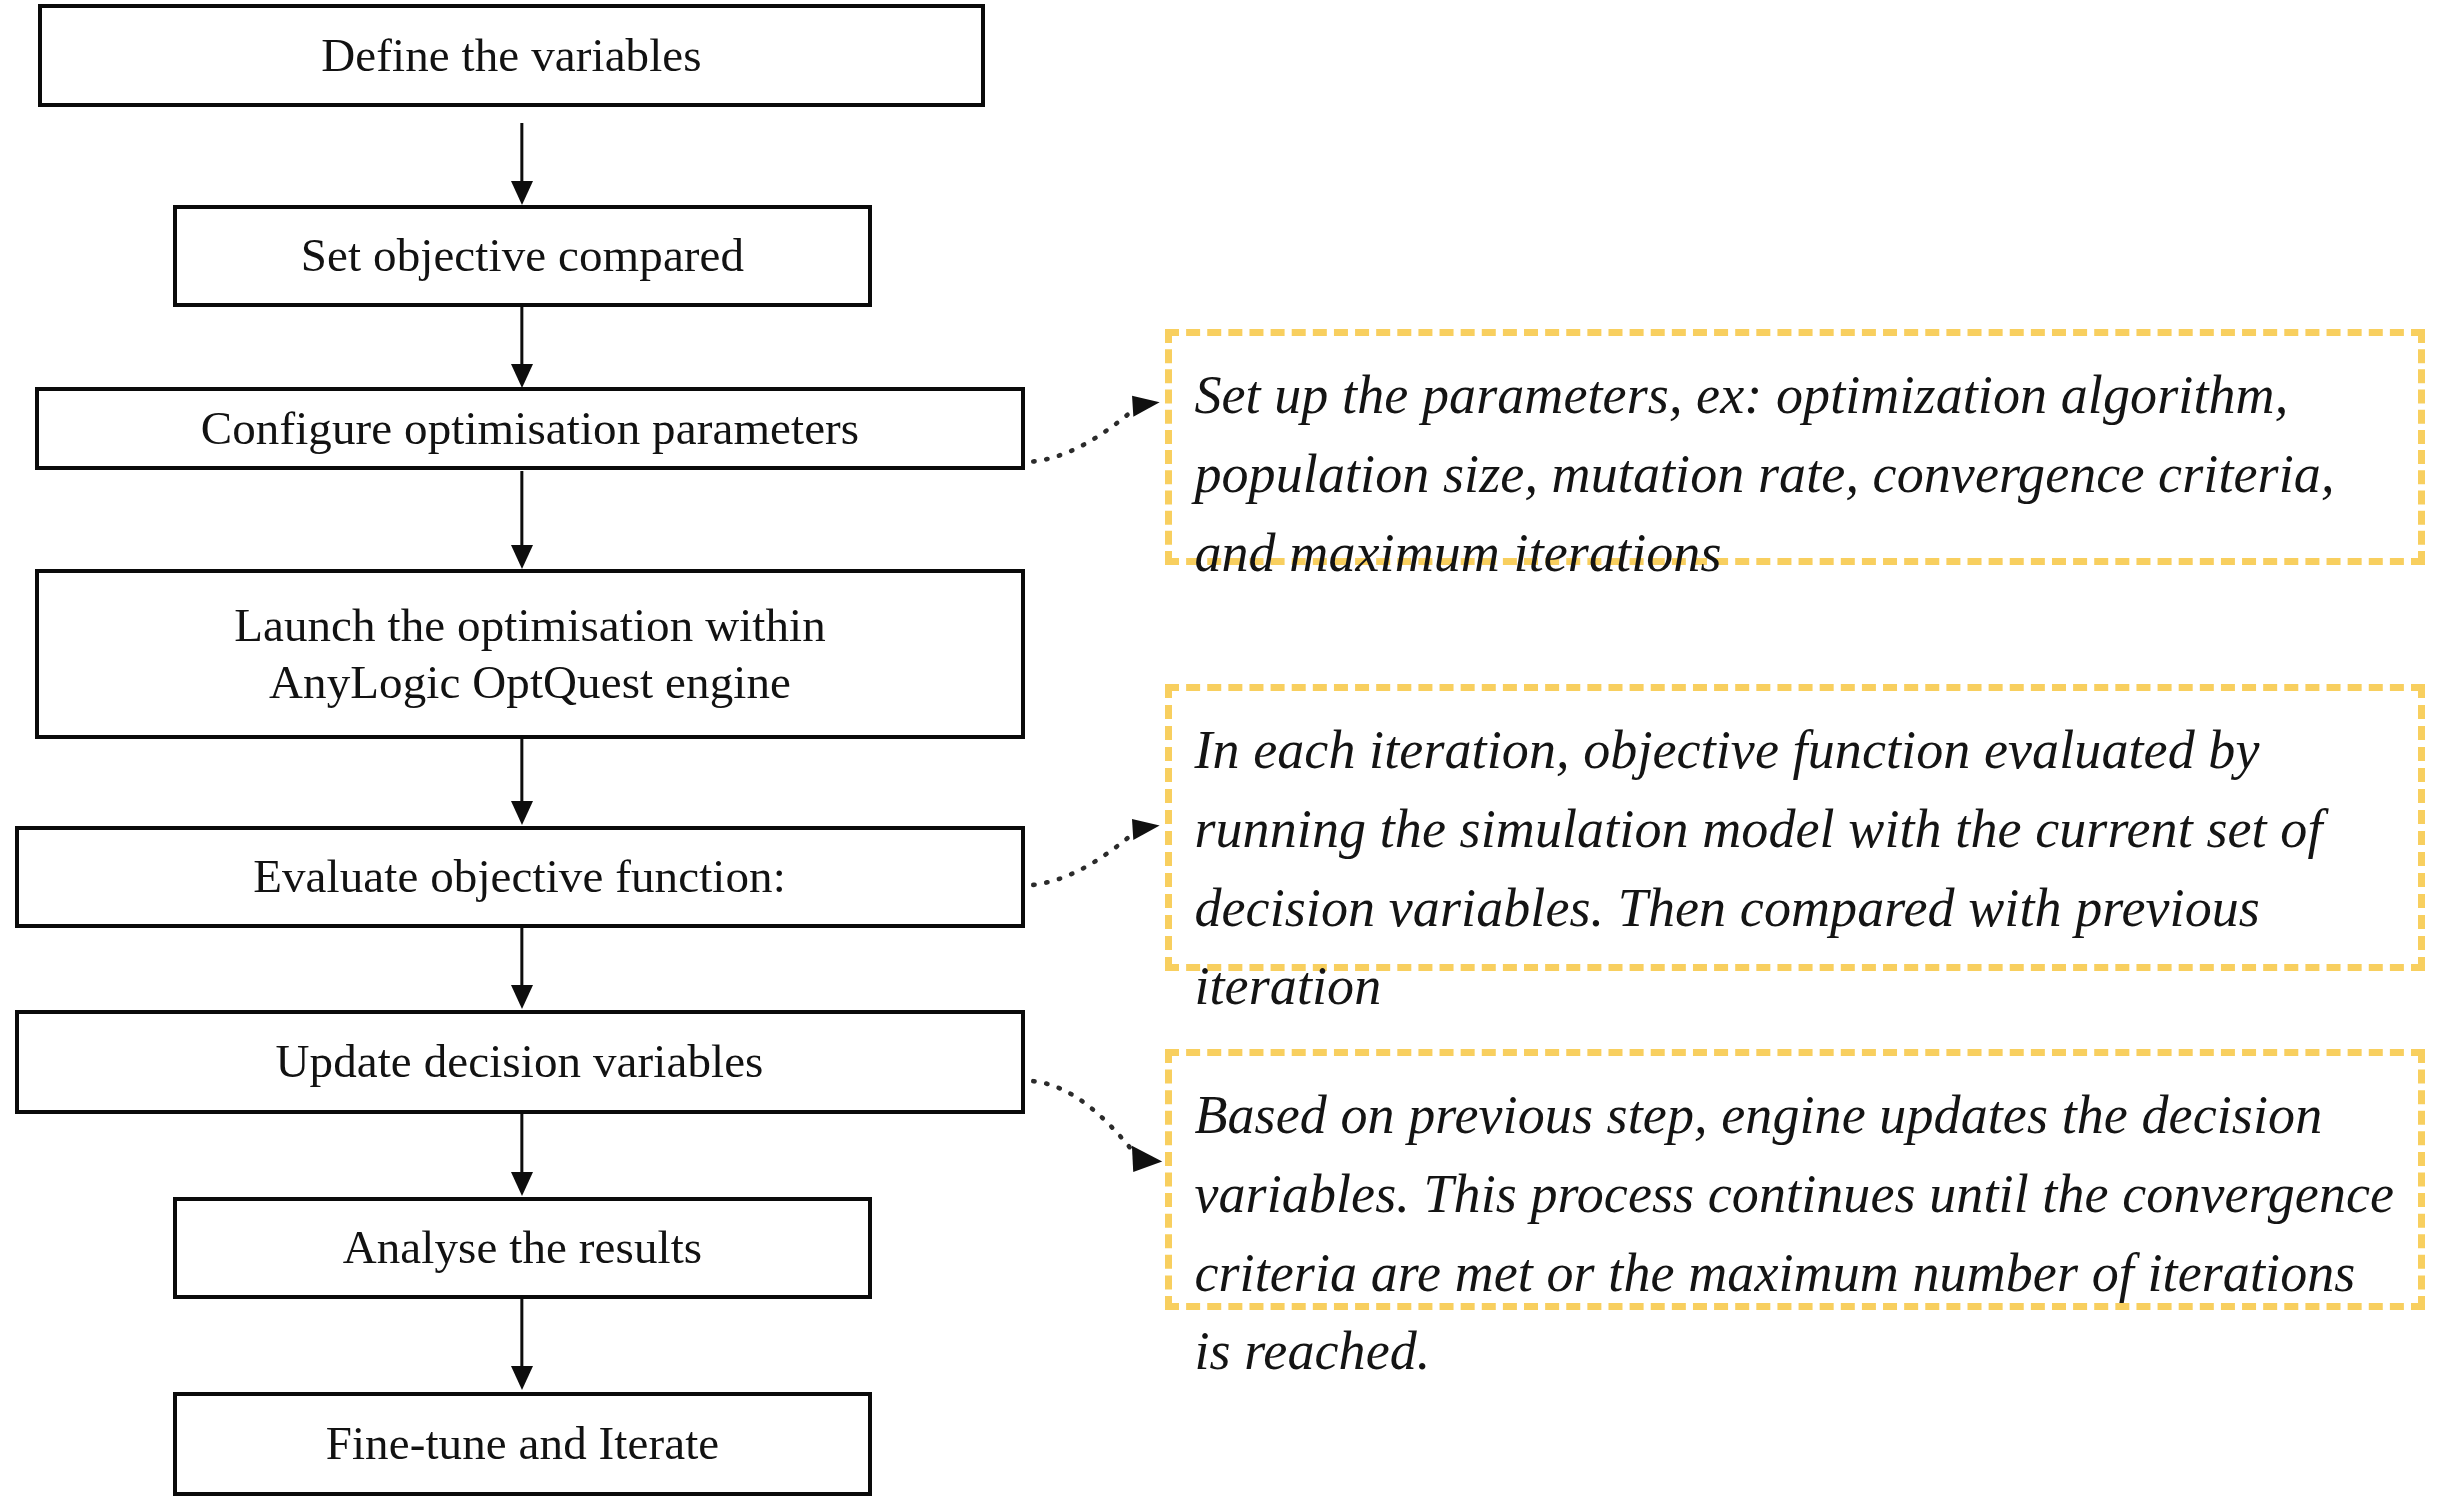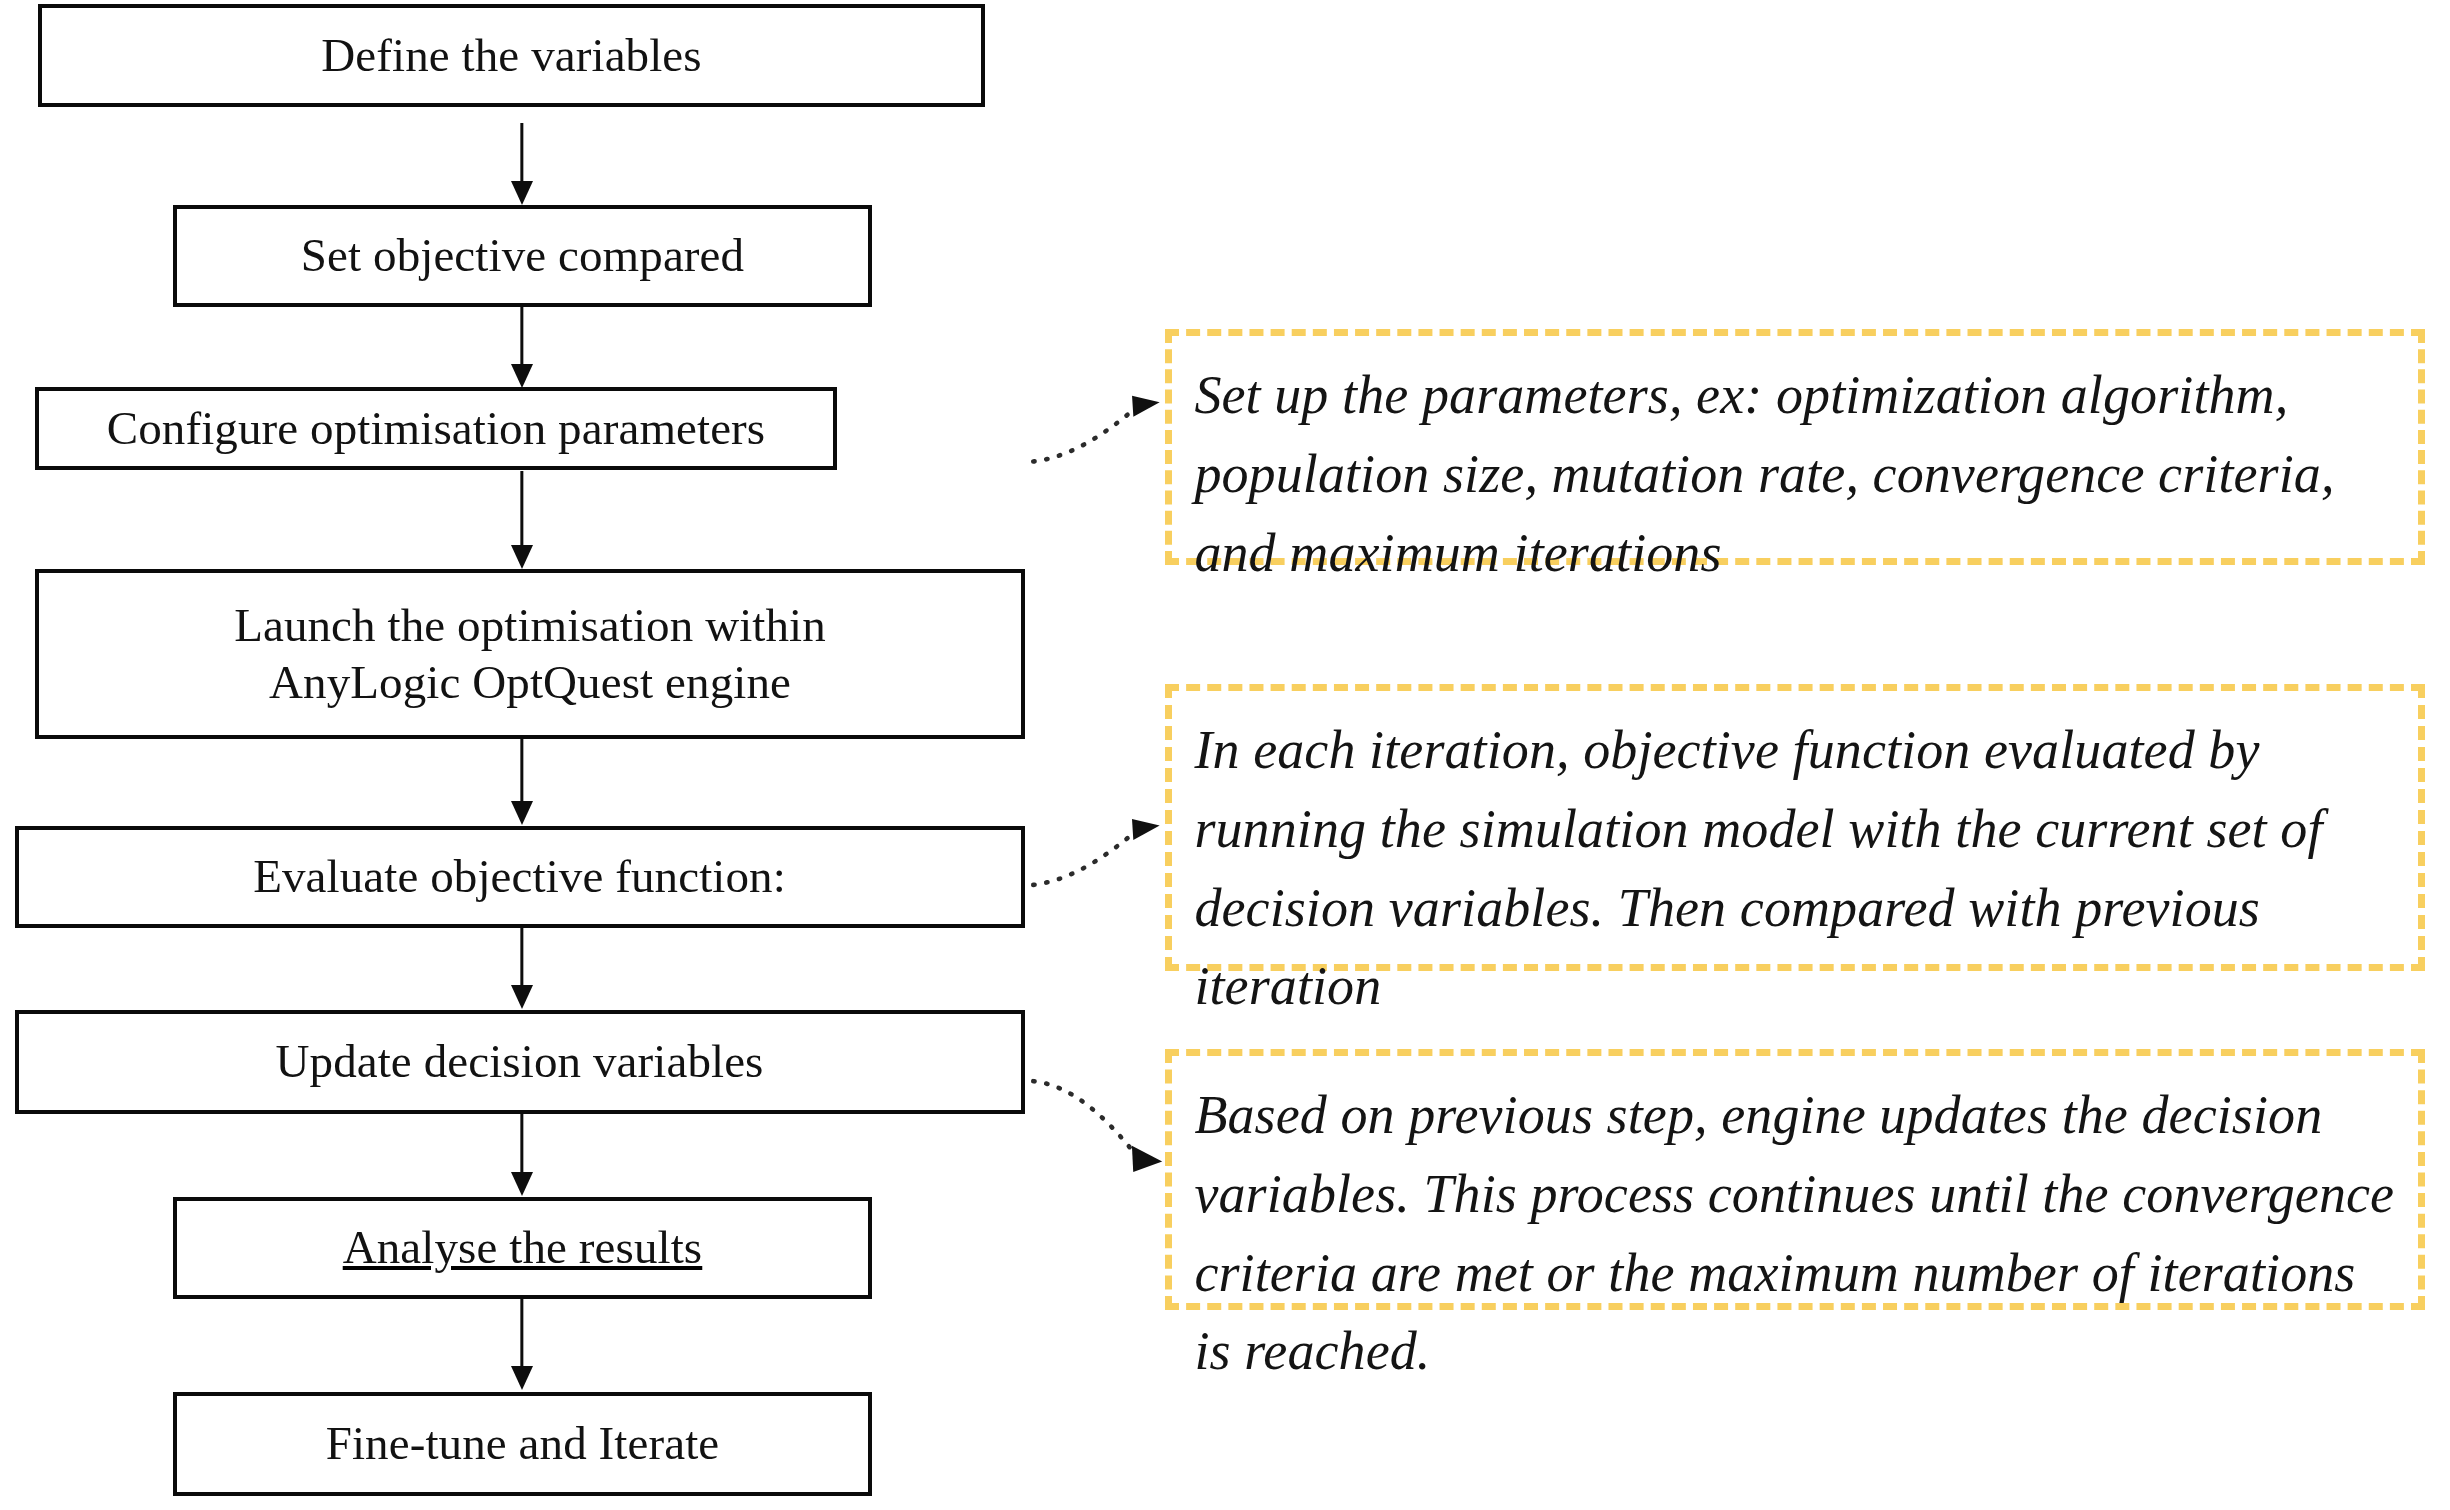--- a/index.html
+++ b/index.html
@@ -93,38 +93,38 @@
 <div id="canvas">
 
   <div class="flow-box" style="left:38px; top:4px; width:947px; height:103px;">
     <span class="label">Define the variables</span>
   </div>
 
   <div class="flow-box" style="left:173px; top:205px; width:699px; height:102px;">
     <span class="label">Set objective compared</span>
   </div>
 
-  <div class="flow-box" style="left:35px; top:387px; width:802px; height:83px;">
+  <div class="flow-box" style="left:35px; top:387px; width:990px; height:83px;">
     <span class="label">Configure optimisation parameters</span>
   </div>
 
   <div class="flow-box" style="left:35px; top:569px; width:990px; height:170px;">
     <span class="label">Launch the optimisation within
 AnyLogic OptQuest engine</span>
   </div>
 
   <div class="flow-box" style="left:14.5px; top:826px; width:1010px; height:102px;">
     <span class="label">Evaluate objective function:</span>
   </div>
 
   <div class="flow-box" style="left:14.5px; top:1010px; width:1010px; height:104px;">
     <span class="label">Update decision variables</span>
   </div>
 
-  <div class="flow-box" style="left:173px; top:1197px; width:699px; height:102px;text-decoration:underline;">
+  <div class="flow-box" style="left:173px; top:1197px; width:699px; height:102px;">
     <span class="label">Analyse the results</span>
   </div>
 
   <div class="flow-box" style="left:173px; top:1392px; width:699px; height:104px;">
     <span class="label">Fine-tune and Iterate</span>
   </div>
 
   <div class="connector" style="left:522px; top:123px;">
     <div class="stem" style="height:59px;"></div>
     <div class="head" style="top:58px;"></div>

